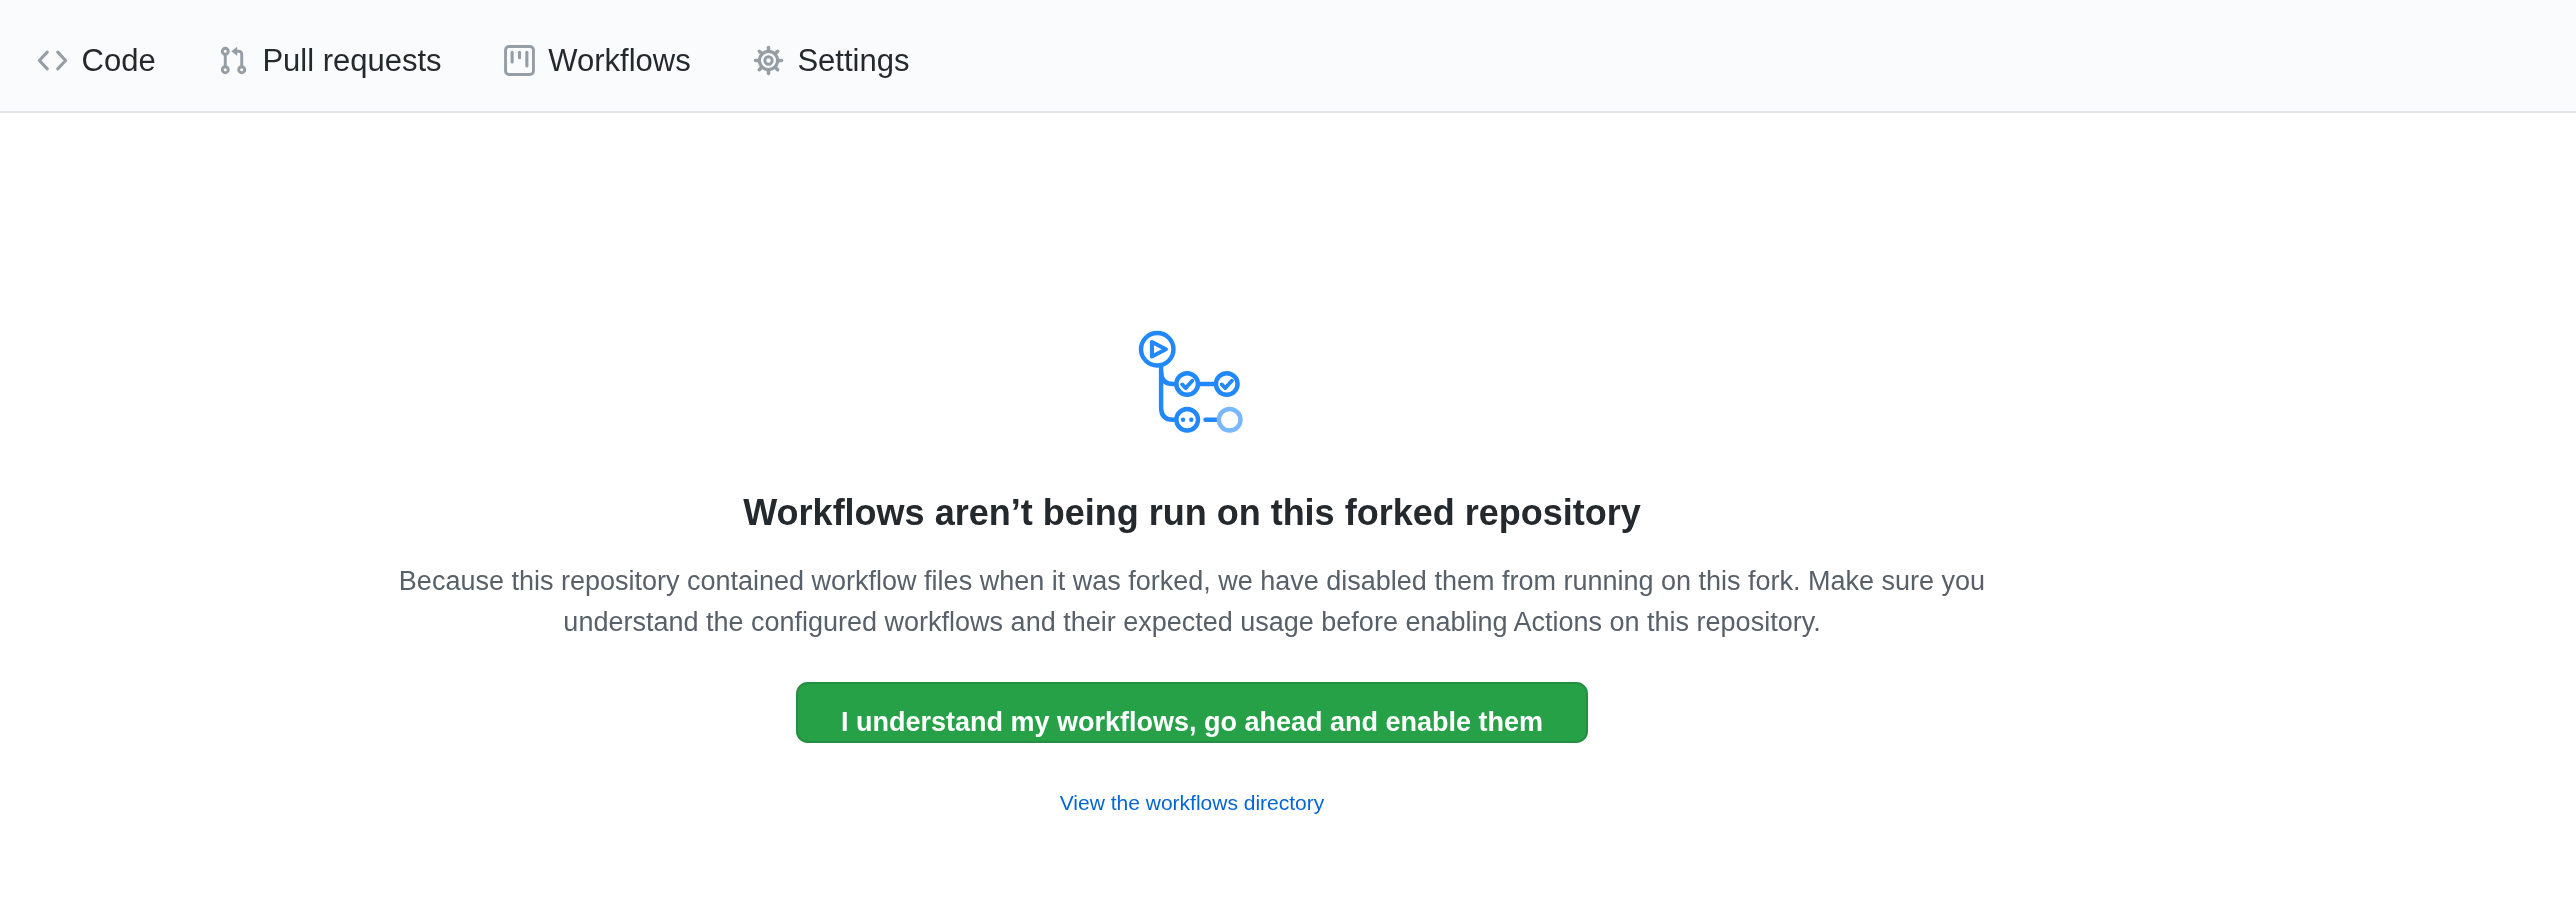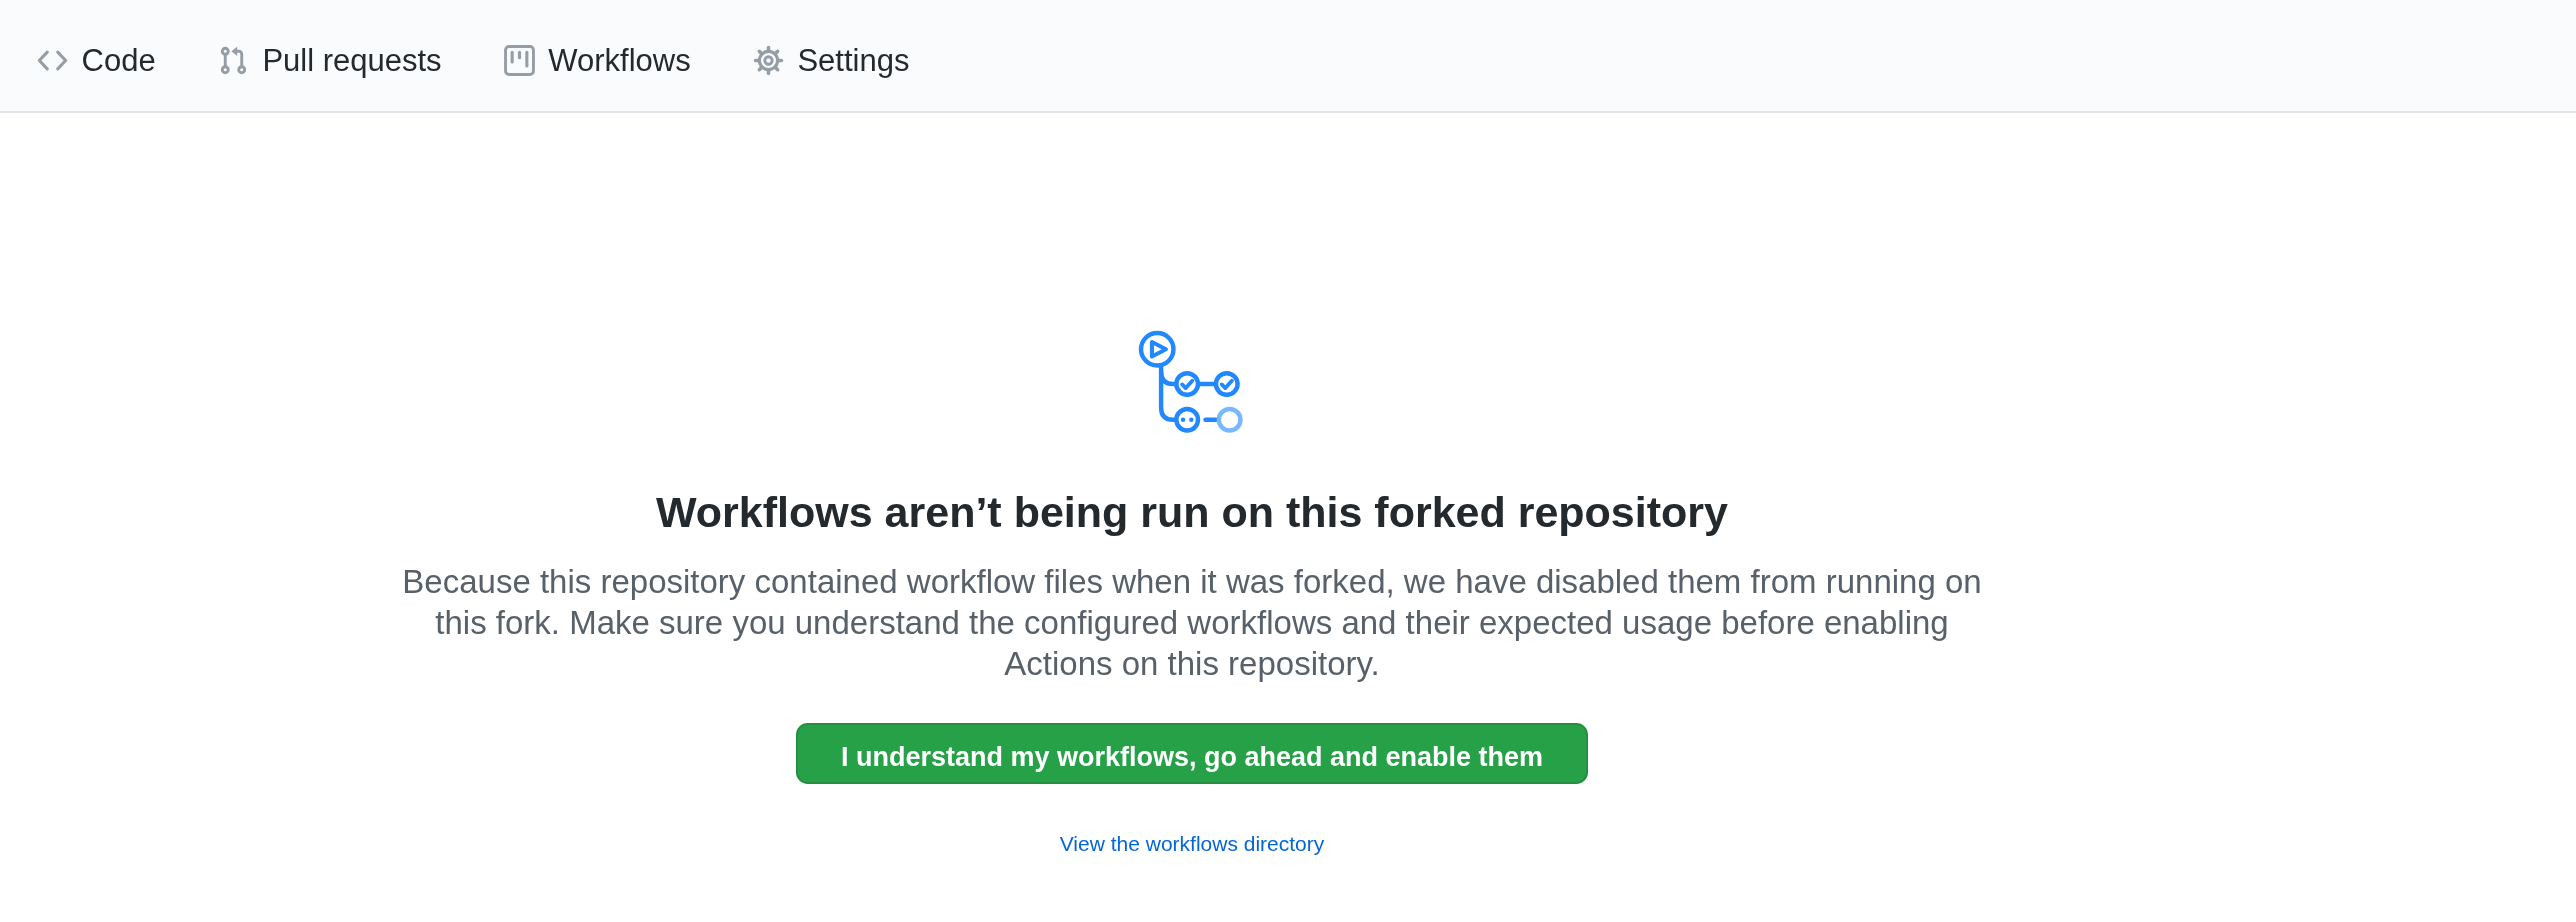--- a/index.html
+++ b/index.html
@@ -56,43 +56,43 @@
   .content{
     width:1622px;
     margin-left:381px;   
     padding-top:215px;
     text-align:center;
   }
   .wf-icon-wrap{display:inline-block;line-height:0;}
 
   .blankslate-title{
     margin:45px 0 0 0;
-    font-size:43px;
+    font-size:36px;
     line-height:47px;
     font-weight:700;
     color:#24292e;
   }
   .blankslate-desc{
     margin:25.4px auto 0 auto;
     max-width:1622px;
-    font-size:33px;
+    font-size:27px;
     line-height:41px;
     color:#586069;
   }
   .enable-btn{
     margin-top:39px;
     display:inline-block;
     background:var(--button-green,#26a148);
     color:#ffffff;
     font-family:inherit;
     font-size:27px;
     font-weight:700;
     line-height:57px;
     height:61px;
-    padding:4px 43px;
+    padding:10px 43px;
     border:2px solid rgba(27,31,35,0.15);
     border-radius:11.7px;
     box-sizing:border-box;
     cursor:pointer;
     white-space:nowrap;
   }
   .link-row{margin-top:43px;}
   .workflows-link{
     color:var(--link-blue,#0366d6);
     font-size:21px;

